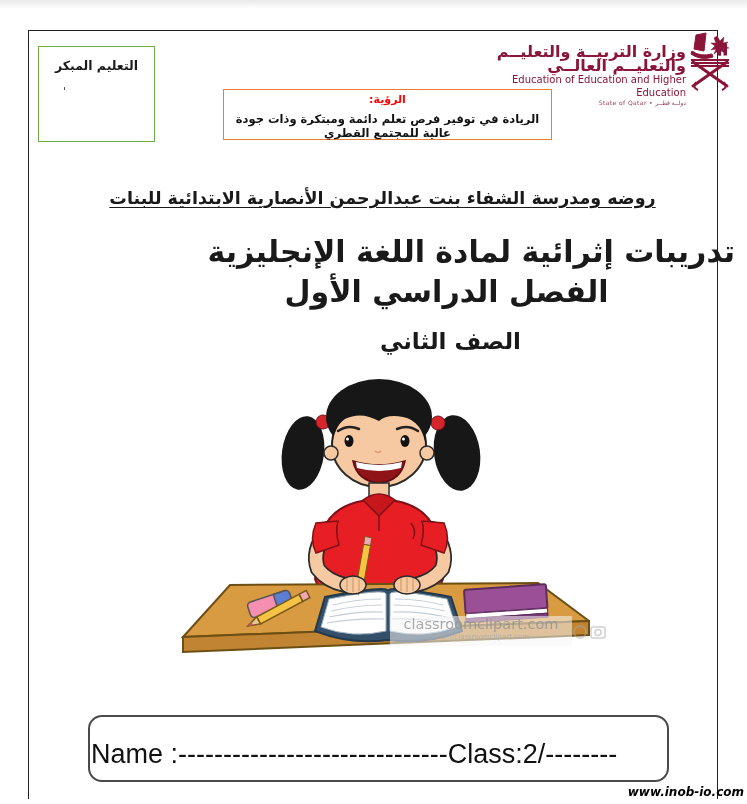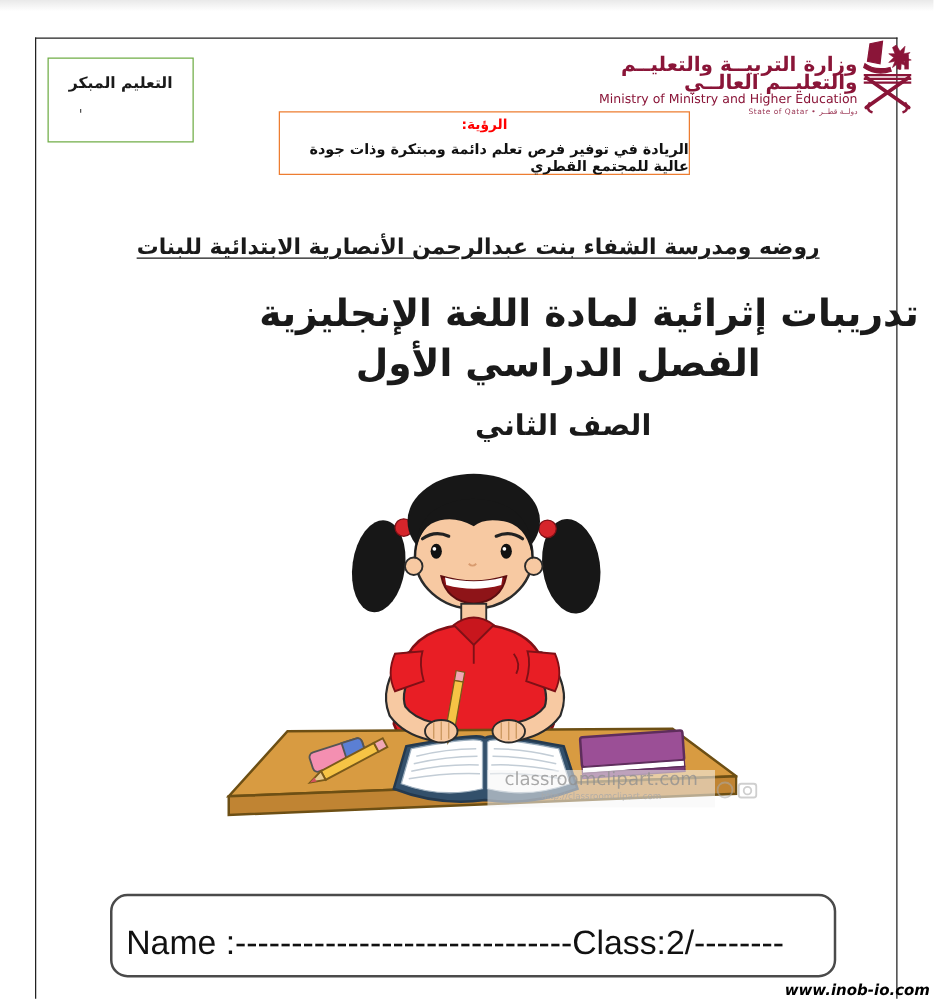--- a/index.html
+++ b/index.html
@@ -3,75 +3,75 @@
 <meta charset="utf-8">
 <style>
   html,body{margin:0;padding:0;background:#fff;}
   #page{position:relative;width:747px;height:804px;background:#fff;overflow:hidden;
         font-family:"DejaVu Sans",sans-serif;color:#1a1a1a;}
   .top-fade{position:absolute;top:0;left:0;right:0;height:9px;
             background:linear-gradient(#e9e9e9,#ffffff);}
   .page-border{position:absolute;left:28px;top:30px;width:688px;height:768px;
                border-left:1.5px solid #222;border-top:1.5px solid #222;border-right:1.5px solid #222;}
   
-  .early-box{position:absolute;left:38px;top:46px;width:117px;height:68px;
+  .early-box{position:absolute;left:38px;top:46px;width:117px;height:96px;
              border:1.6px solid #70AD47;box-sizing:border-box;}
   .early-box .lbl{margin-top:11px;text-align:center;font-weight:bold;font-size:12.5px;direction:rtl;}
   .early-box .stray{position:absolute;left:24px;top:38px;font-size:11px;color:#444;}
   
   .ministry{position:absolute;left:460px;top:45px;width:226px;text-align:right;color:#8A1538;direction:rtl;}
   .ministry .ar{font-size:16px;font-weight:bold;line-height:14px;}
   .ministry .en{font-size:10px;line-height:13px;direction:ltr;}
   .ministry .st{font-size:6px;line-height:8px;letter-spacing:.4px;direction:ltr;opacity:.85;}
   .emblem{position:absolute;left:686px;top:31px;}
   
   .vision-box{position:absolute;left:223px;top:89px;width:329px;height:51px;
               border:1.6px solid #ED7D31;box-sizing:border-box;text-align:center;direction:rtl;}
   .vision-box .v-lbl{margin-top:3px;font-size:11px;font-weight:bold;color:#FF0000;}
-  .vision-box .v-txt{margin-top:6px;font-size:11.5px;font-weight:bold;color:#111;text-align:right;}
+  .vision-box .v-txt{margin-top:6px;font-size:11.5px;font-weight:bold;color:#111;}
   
   .school{position:absolute;left:28px;width:689px;top:188px;text-align:center;direction:rtl;
           font-size:17.5px;font-weight:bold;text-decoration:underline;text-underline-offset:3px;
           transform:translateX(10px);}
   .title1{position:absolute;left:28px;width:689px;top:234px;text-align:right;direction:rtl;
           font-size:30px;font-weight:bold;transform:translateX(18px);}
   .title2{position:absolute;left:28px;width:689px;top:274px;text-align:center;direction:rtl;
           font-size:30px;font-weight:bold;transform:translateX(74px);}
   .grade{position:absolute;left:28px;width:689px;top:328px;text-align:center;direction:rtl;
          font-size:23px;font-weight:bold;transform:translateX(78px);}
   
   .illus{position:absolute;left:175px;top:373px;width:415px;height:302px;}
   .clip-watermark{position:absolute;left:215px;top:243px;width:182px;height:30px;
                   background:rgba(246,246,246,.55);text-align:center;pointer-events:none;}
   .clip-watermark .w1{font-size:14.5px;color:#8f8f8f;font-weight:normal;opacity:.75;line-height:17px;}
   .clip-watermark .w2{font-size:7px;color:#a8a8a8;opacity:.8;line-height:8px;}
   .wm-icons{position:absolute;left:398px;top:248px;opacity:.55;}
   
   .name-box{position:absolute;left:88px;top:715px;width:581px;height:67px;box-sizing:border-box;
             border:2px solid #4a4a4a;border-radius:14px;background:#fff;}
-  .name-box .nm{padding:22px 0 0 11px;font-family:"Liberation Sans",sans-serif;
+  .name-box .nm{padding:22px 0 0 1px;font-family:"Liberation Sans",sans-serif;
                 font-size:27px;color:#111;white-space:nowrap;overflow:hidden;}
   .site-wm{position:absolute;right:3px;top:785px;font-size:12px;font-weight:bold;font-style:italic;
            font-family:"DejaVu Sans",sans-serif;color:#000;}
 </style>
 </head>
 <body>
 
 <div id="page">
   <div class="top-fade"></div>
   <div class="page-border"></div>
 
   <div class="early-box">
     <div class="lbl">التعليم المبكر</div>
     <div class="stray">'</div>
   </div>
 
   <div class="ministry">
     <div class="ar">وزارة التربيــة والتعليــم والتعليــم العالــي</div>
-    <div class="en">Ministry of Ministry and Higher Education</div>
+    <div class="en">Education of Education and Higher Education</div>
     <div class="st">State of Qatar • دولــة قطــر</div>
   </div>
   <div class="emblem">
     <svg width="48" height="60" viewBox="0 0 48 60">
       <g fill="#8A1538" stroke="#8A1538">
         <path d="M31,5 l3,5 l4,-4 l-1,6 l5,-1 l-4,4 l5,2 l-6,1 l3,4 l-5,-2 l-1,5 l-2,-5 l-4,3 l2,-5 l-5,1 l4,-4 l-4,-3 l5,0 l-2,-5 z" stroke-width="0.5"></path>
         <rect x="32" y="15" width="2.5" height="9"></rect>
         <rect x="38" y="13" width="2.5" height="11"></rect>
         <path d="M10,4 L20,2 L18,20 L8,18 Z"></path>
         <path d="M6,20 q8,6 20,3 l1,3 q-12,4 -22,-3 z"></path>

